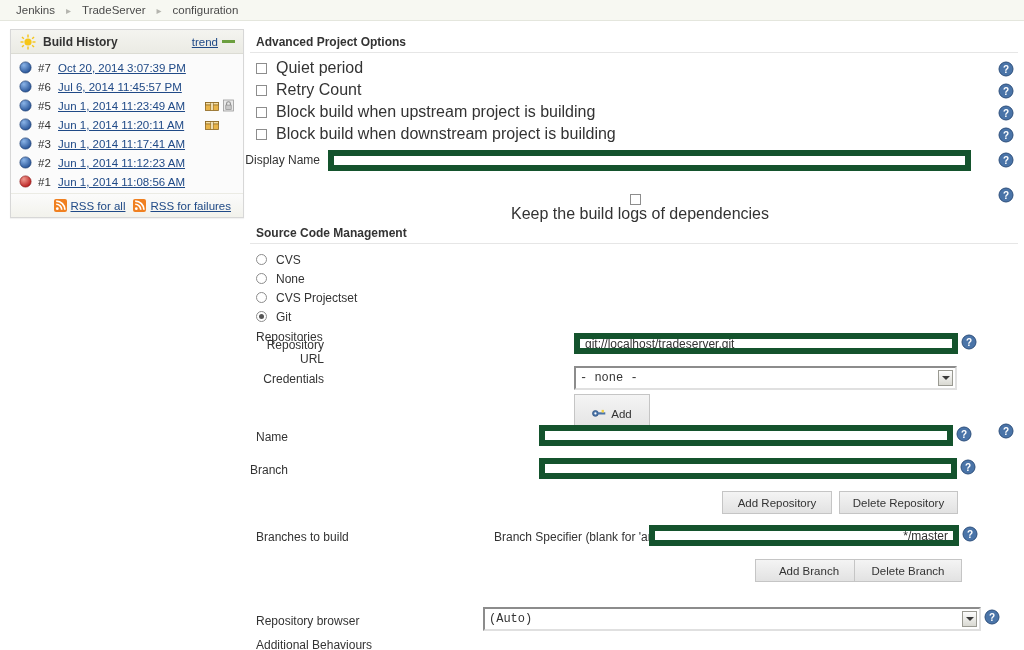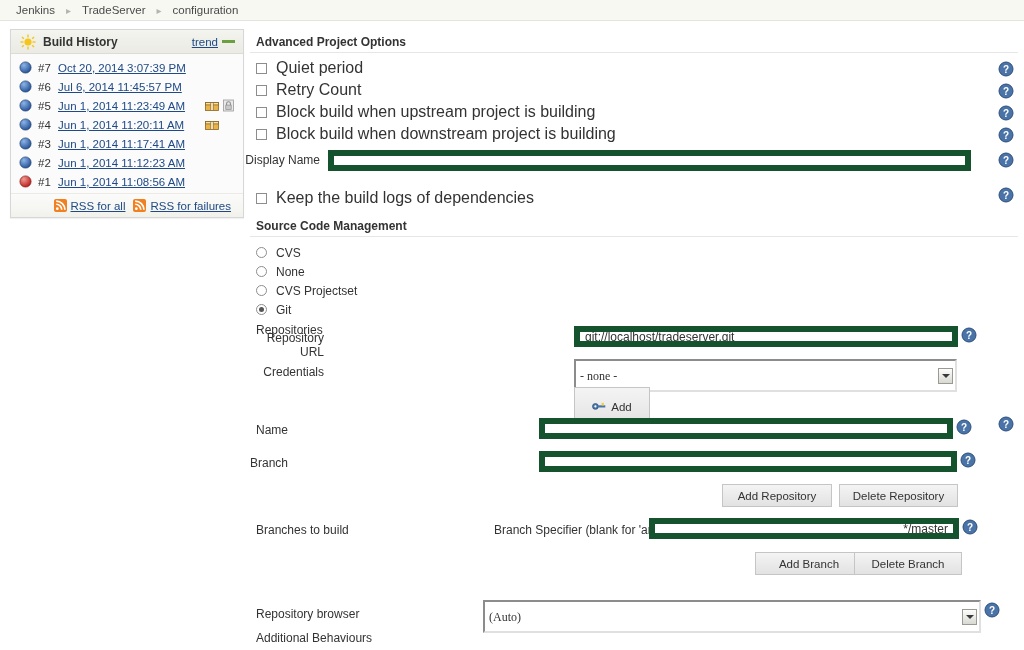--- a/index.html
+++ b/index.html
@@ -202,24 +202,24 @@
     background: #fff;
     font-family: "Liberation Sans", sans-serif;
     font-size: 12px;
     color: #333;
     padding: 0 5px;
     outline: none;
   }
   input.txt::placeholder { color: #aaa; }
 
   select.sel {
-    height: 33px;
+    height: 24px;
     border: 2px inset #e0e0e0;
     background: #ffffff;
-    font-family: Liberation Serif, serif;
+    font-family: Liberation Mono, monospace;
     font-size: 12px;
     color: #333;
     padding: 0 4px;
     -webkit-appearance: none;
     appearance: none;
   }
   .sel-wrap { position: relative; display: inline-block; }
   .sel-arrow {
     position: absolute;
     right: 4px; top: 50%;
@@ -501,21 +501,21 @@
         <span class="f-label" style="width:84px;">Display Name</span>
         <input class="txt" type="text" style="width: 643px;" value="">
       </div>
       <span class="help abs" style="right:10px; top:95px;">
         <svg width="16" height="16" viewBox="0 0 16 16">
             <circle cx="8" cy="8" r="7" fill="#4a74a8" stroke="#2d4f7c"></circle>
             <text x="8" y="11.6" font-size="10" font-family="Liberation Sans, sans-serif" fill="#fff" text-anchor="middle" font-weight="bold">?</text>
           </svg>
       </span>
 
-      <div class="cb-row" style="margin-top:12px;">
+      <div class="cb-row" style="margin-top:19px;flex-direction:column;">
         <span class="cbx"></span>
         <span class="cb-label">Keep the build logs of dependencies</span>
       </div>
       <span class="help abs" style="right:10px; top:130px;">
         <svg width="16" height="16" viewBox="0 0 16 16">
             <circle cx="8" cy="8" r="7" fill="#4a74a8" stroke="#2d4f7c"></circle>
             <text x="8" y="11.6" font-size="10" font-family="Liberation Sans, sans-serif" fill="#fff" text-anchor="middle" font-weight="bold">?</text>
           </svg>
       </span>
     </div>

